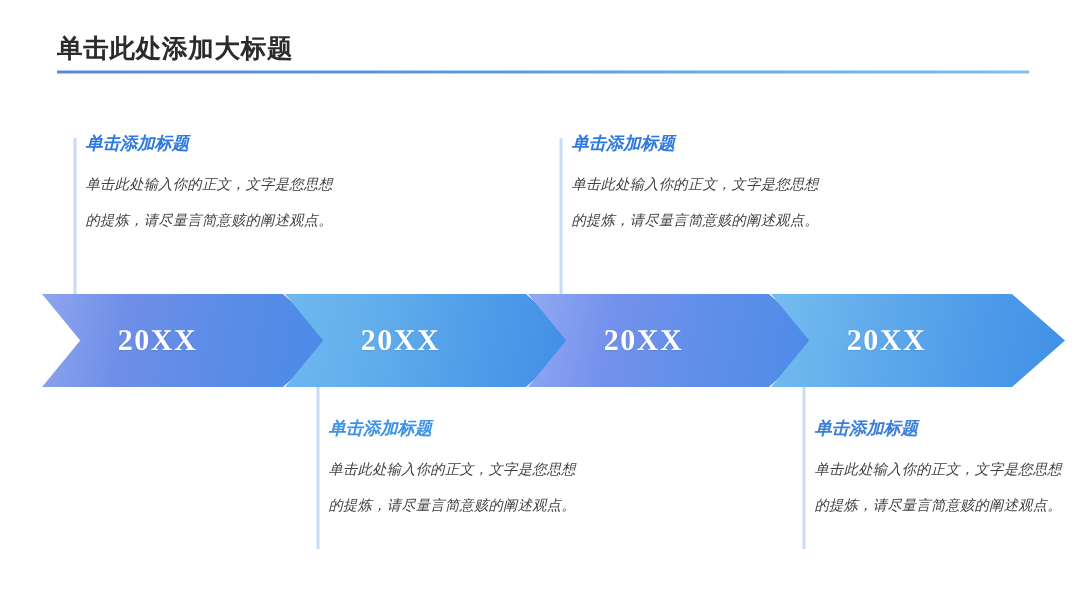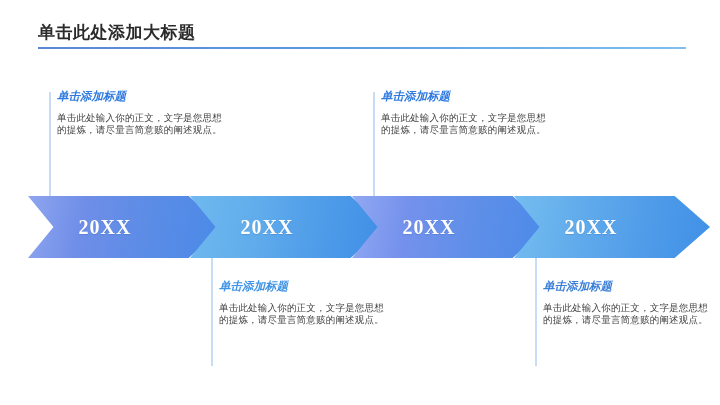--- a/index.html
+++ b/index.html
@@ -94,23 +94,24 @@
   .tb-heading {
     font-size: 11.5px;
     font-weight: bold;
     line-height: 16px;
     margin-bottom: 8px;
     white-space: nowrap;
     font-style: italic;
   }
   .tb-body {
     font-size: 9.5px;
-    line-height: 12px;
+    line-height: 24px;
     color: #3f3f3f;
     letter-spacing: 0.2px;
+    font-style: italic;
   }
   #textblock-0 { left: 57px;  top: 88px; }
   #textblock-1 { left: 219px; top: 278px; }
   #textblock-2 { left: 381px; top: 88px; }
   #textblock-3 { left: 543px; top: 278px; }
 </style>
 </head>
 <body>
 
 <div id="slide">

